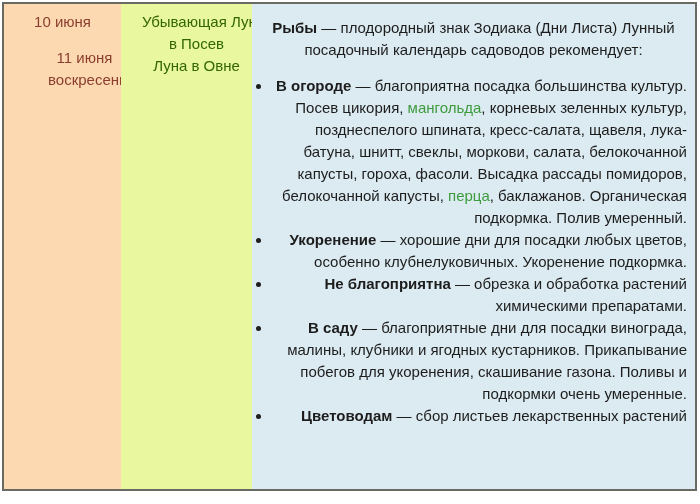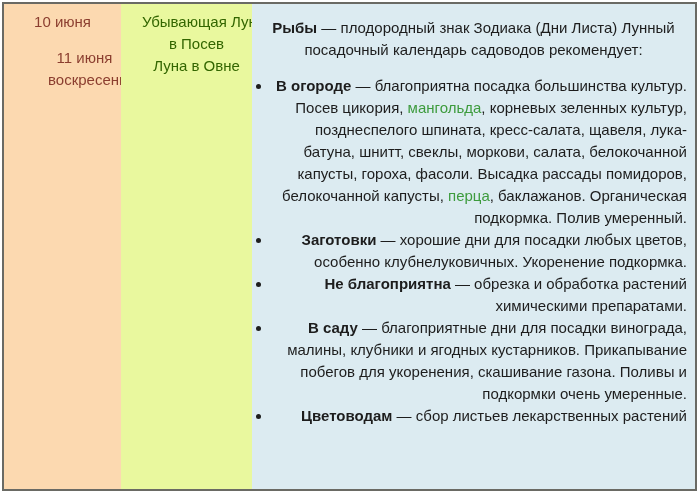--- a/index.html
+++ b/index.html
@@ -83,19 +83,19 @@
     </div>
   <div class="cell cell-moon">
       <div class="moon-line">Убывающая Луна</div>
       <div class="moon-line">в Посев</div>
       <div class="moon-line">Луна в Овне</div>
     </div>
   <div class="cell cell-rec">
     <div class="rec-header"><span class="seg-bold">Рыбы</span><span> — плодородный знак Зодиака (Дни Листа) Лунный посадочный календарь садоводов рекомендует:</span></div>
     <ul class="rec-list">
         <li><span class="seg-bold">В огороде</span><span> — благоприятна посадка большинства культур. Посев цикория, </span><span class="seg-link">мангольда</span><span>, корневых зеленных культур, позднеспелого шпината, кресс-салата, щавеля, лука-батуна, шнитт, свеклы, моркови, салата, белокочанной капусты, гороха, фасоли. Высадка рассады помидоров, белокочанной капусты, </span><span class="seg-link">перца</span><span>, баклажанов. Органическая подкормка. Полив умеренный.</span></li>
-        <li><span class="seg-bold">Заготовки</span><span> — хорошие дни для посадки любых цветов, особенно клубнелуковичных. Укоренение подкормка.</span></li>
+        <li><span class="seg-bold">Укоренение</span><span> — хорошие дни для посадки любых цветов, особенно клубнелуковичных. Укоренение подкормка.</span></li>
         <li><span class="seg-bold">Не благоприятна</span><span> — обрезка и обработка растений химическими препаратами.</span></li>
         <li><span class="seg-bold">В саду</span><span> — благоприятные дни для посадки винограда, малины, клубники и ягодных кустарников. Прикапывание побегов для укоренения, скашивание газона. Поливы и подкормки очень умеренные.</span></li>
         <li><span class="seg-bold">Цветоводам</span><span> — сбор листьев лекарственных растений</span></li>
       </ul>
   </div>
 </div>
 
 </body></html>

